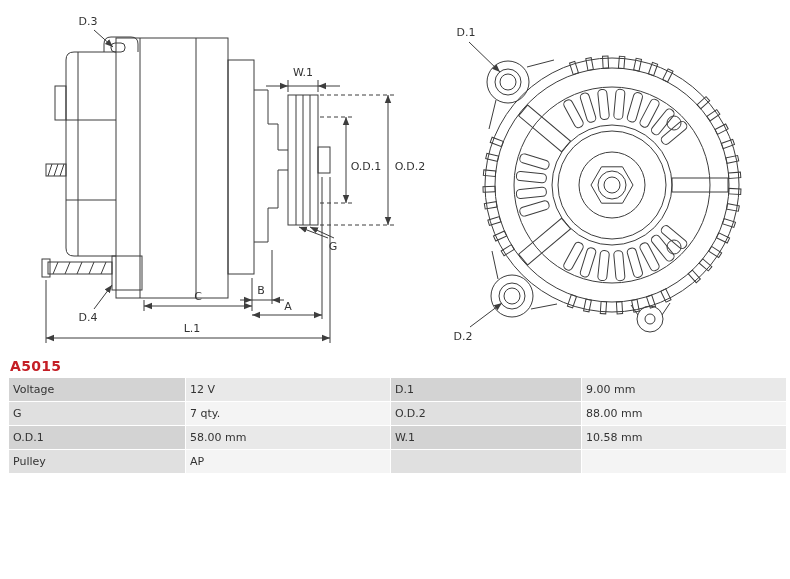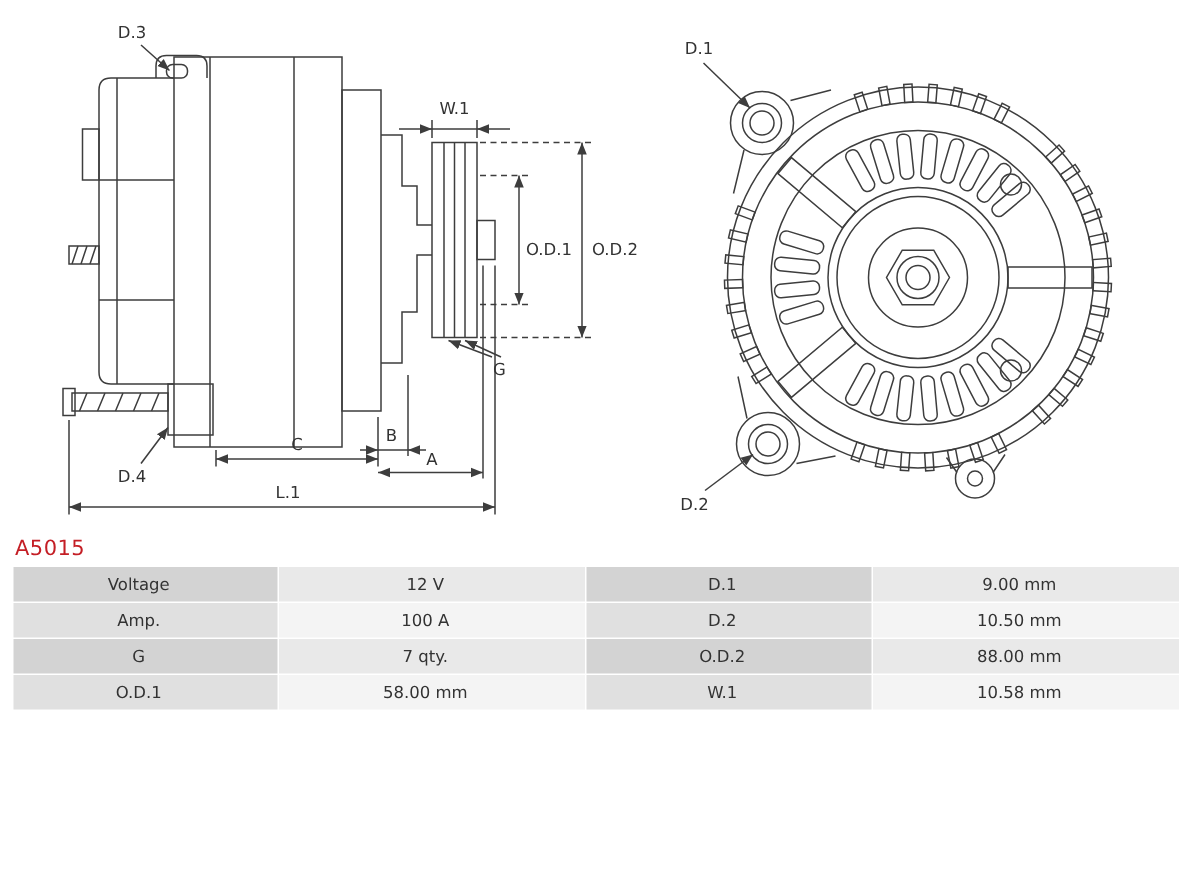--- a/index.html
+++ b/index.html
@@ -3,24 +3,24 @@
 <meta charset="utf-8">
 <style>
   *{box-sizing:border-box;margin:0;padding:0}
   html,body{width:790px;height:579px;background:#fff;overflow:hidden;
     font-family:"DejaVu Sans","Liberation Sans",sans-serif;}
   .diagram-wrap{width:790px;height:354px;position:relative}
   svg{display:block}
   svg .ln{stroke:#3d3d3d;stroke-width:1;fill:none}
   svg .lbl{fill:#333;stroke:none;font-size:11px;font-family:"DejaVu Sans","Liberation Sans",sans-serif}
   svg .dash{stroke-dasharray:4 3}
-  .part-number{margin:4px 0 3px 10px;color:#c41e25;font-size:14px;font-weight:normal;letter-spacing:.3px}
+  .part-number{margin:4px 0 3px 10px;color:#c41e25;font-size:14px;font-weight:bold;letter-spacing:.3px}
   .spec-table{width:774px;margin:0 8px;border-collapse:separate;border-spacing:1px;
     font-size:11px;color:#333;table-layout:fixed}
-  .spec-table td{height:23px;padding:0 13px 0 4px;text-align:center;vertical-align:middle;
+  .spec-table td{height:23px;padding:0 13px 0 4px;text-align:left;vertical-align:middle;
     overflow:hidden;white-space:nowrap}
   .spec-table tr:nth-child(odd) .lbl{background:#d3d3d3}
   .spec-table tr:nth-child(odd) .val{background:#e9e9e9}
   .spec-table tr:nth-child(even) .lbl{background:#e0e0e0}
   .spec-table tr:nth-child(even) .val{background:#f4f4f4}
 </style>
 </head>
 <body>
 
 <div class="diagram-wrap">
@@ -218,31 +218,31 @@
       <col style="width:204px">
     </colgroup>
   <tbody>
     <tr>
       <td class="lbl">Voltage</td>
       <td class="val">12 V</td>
       <td class="lbl">D.1</td>
       <td class="val">9.00 mm</td>
     </tr>
     <tr>
-      <td class="lbl">Amp.</td>
-      <td class="val">100 A</td>
-      <td class="lbl">D.2</td>
-      <td class="val">10.50 mm</td>
-    </tr>
-    <tr>
       <td class="lbl">G</td>
       <td class="val">7 qty.</td>
       <td class="lbl">O.D.2</td>
       <td class="val">88.00 mm</td>
     </tr>
     <tr>
       <td class="lbl">O.D.1</td>
       <td class="val">58.00 mm</td>
       <td class="lbl">W.1</td>
       <td class="val">10.58 mm</td>
     </tr>
+    <tr>
+      <td class="lbl">Pulley</td>
+      <td class="val">AP</td>
+      <td class="lbl"></td>
+      <td class="val"></td>
+    </tr>
   </tbody>
 </table>
 
 </body></html>

